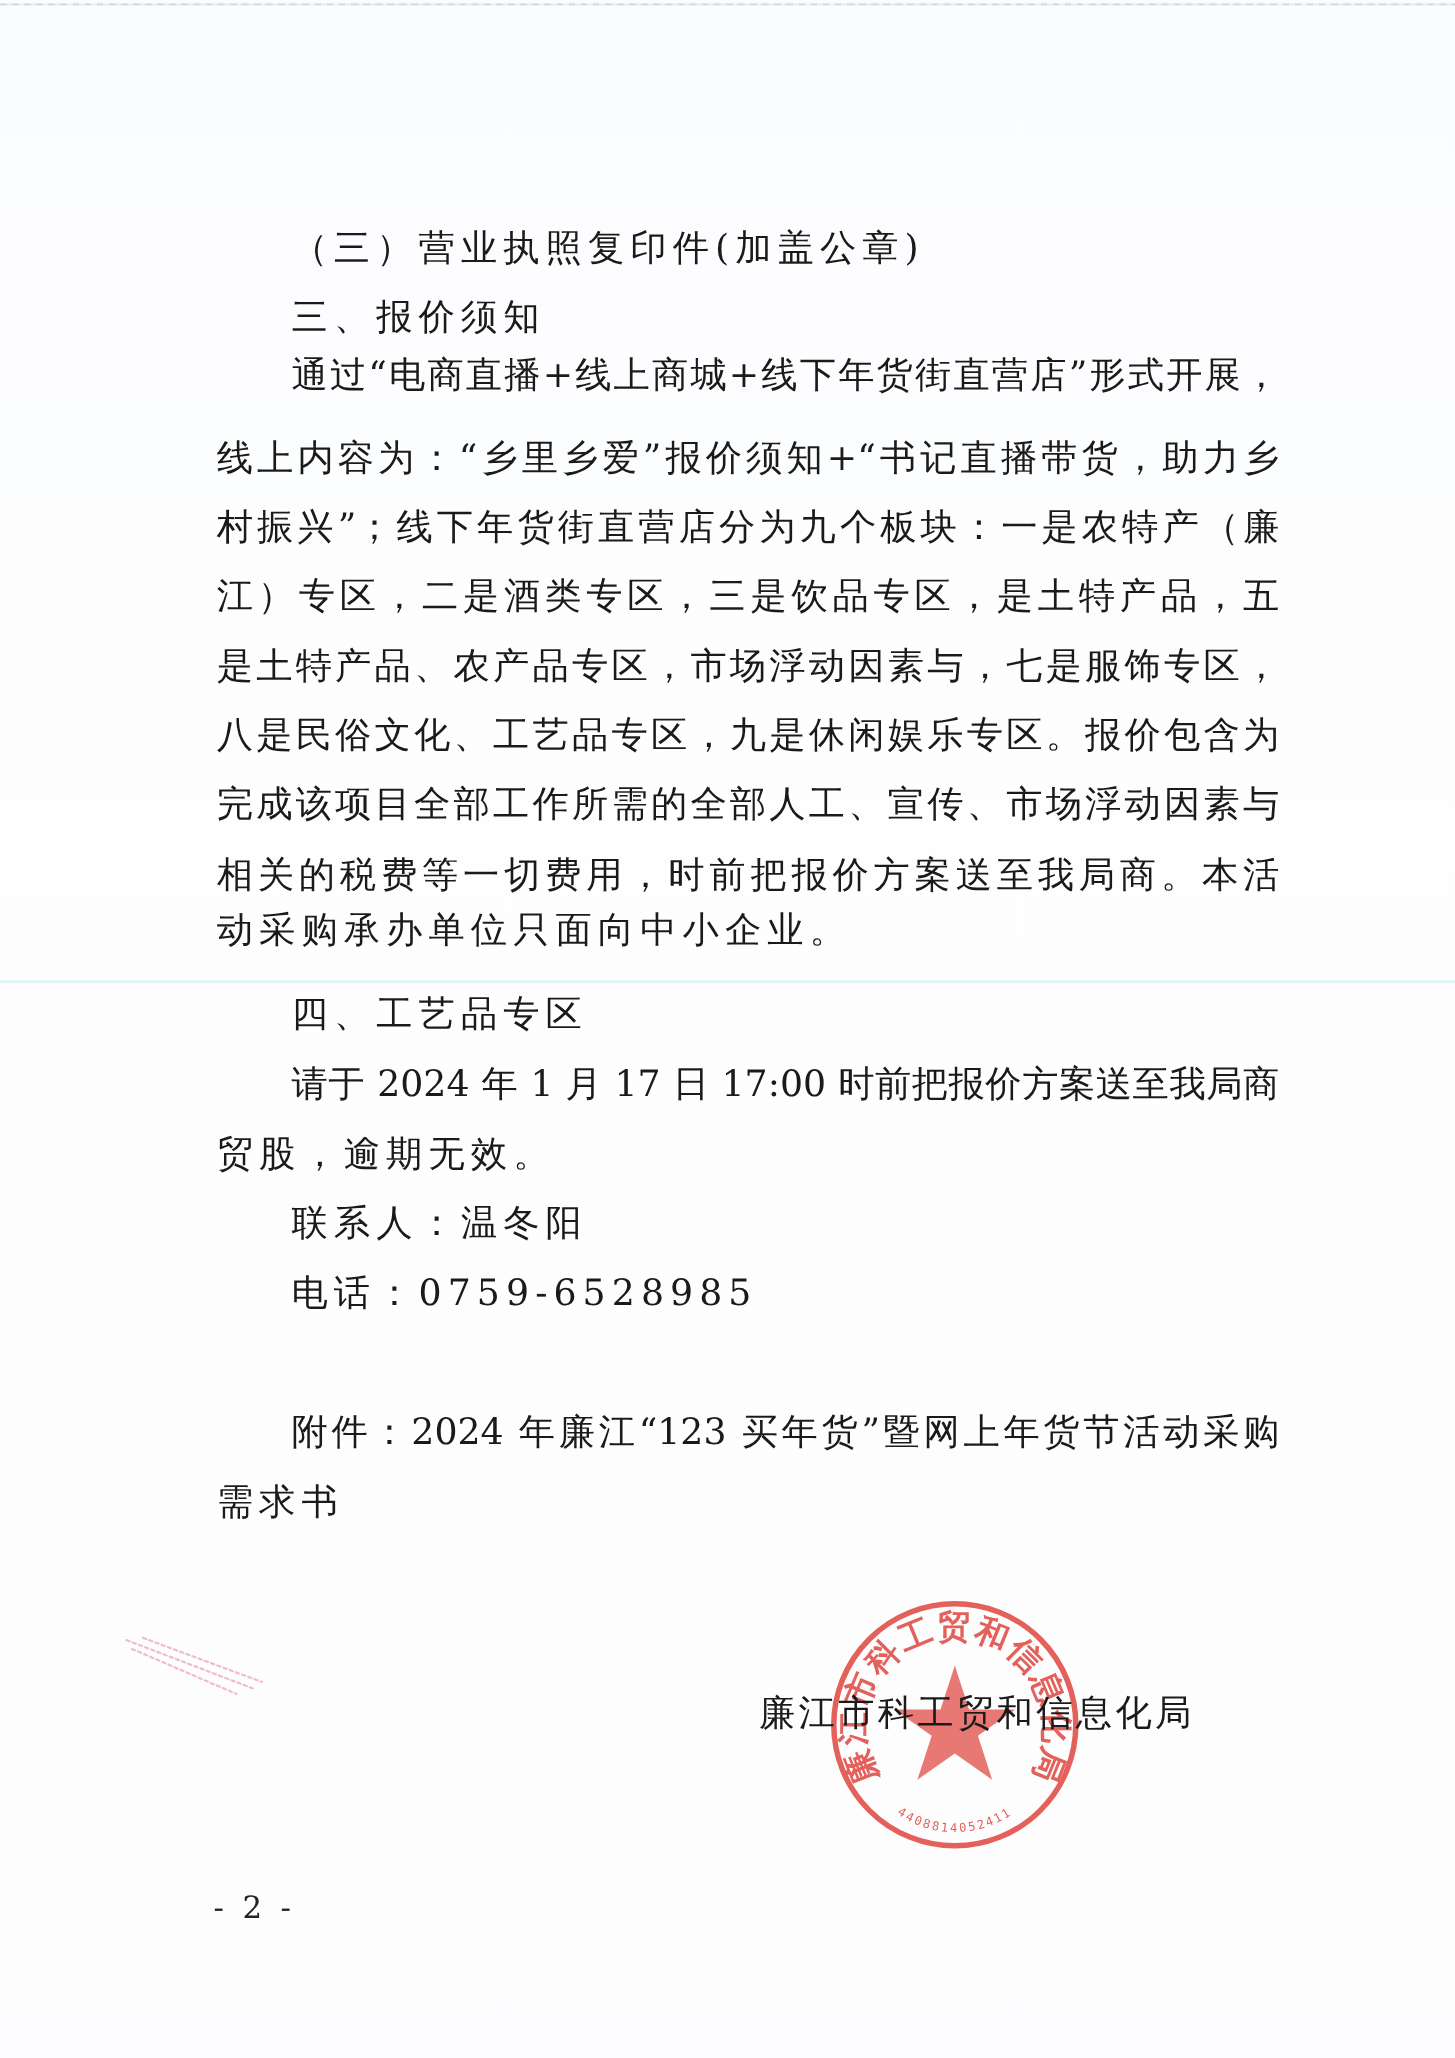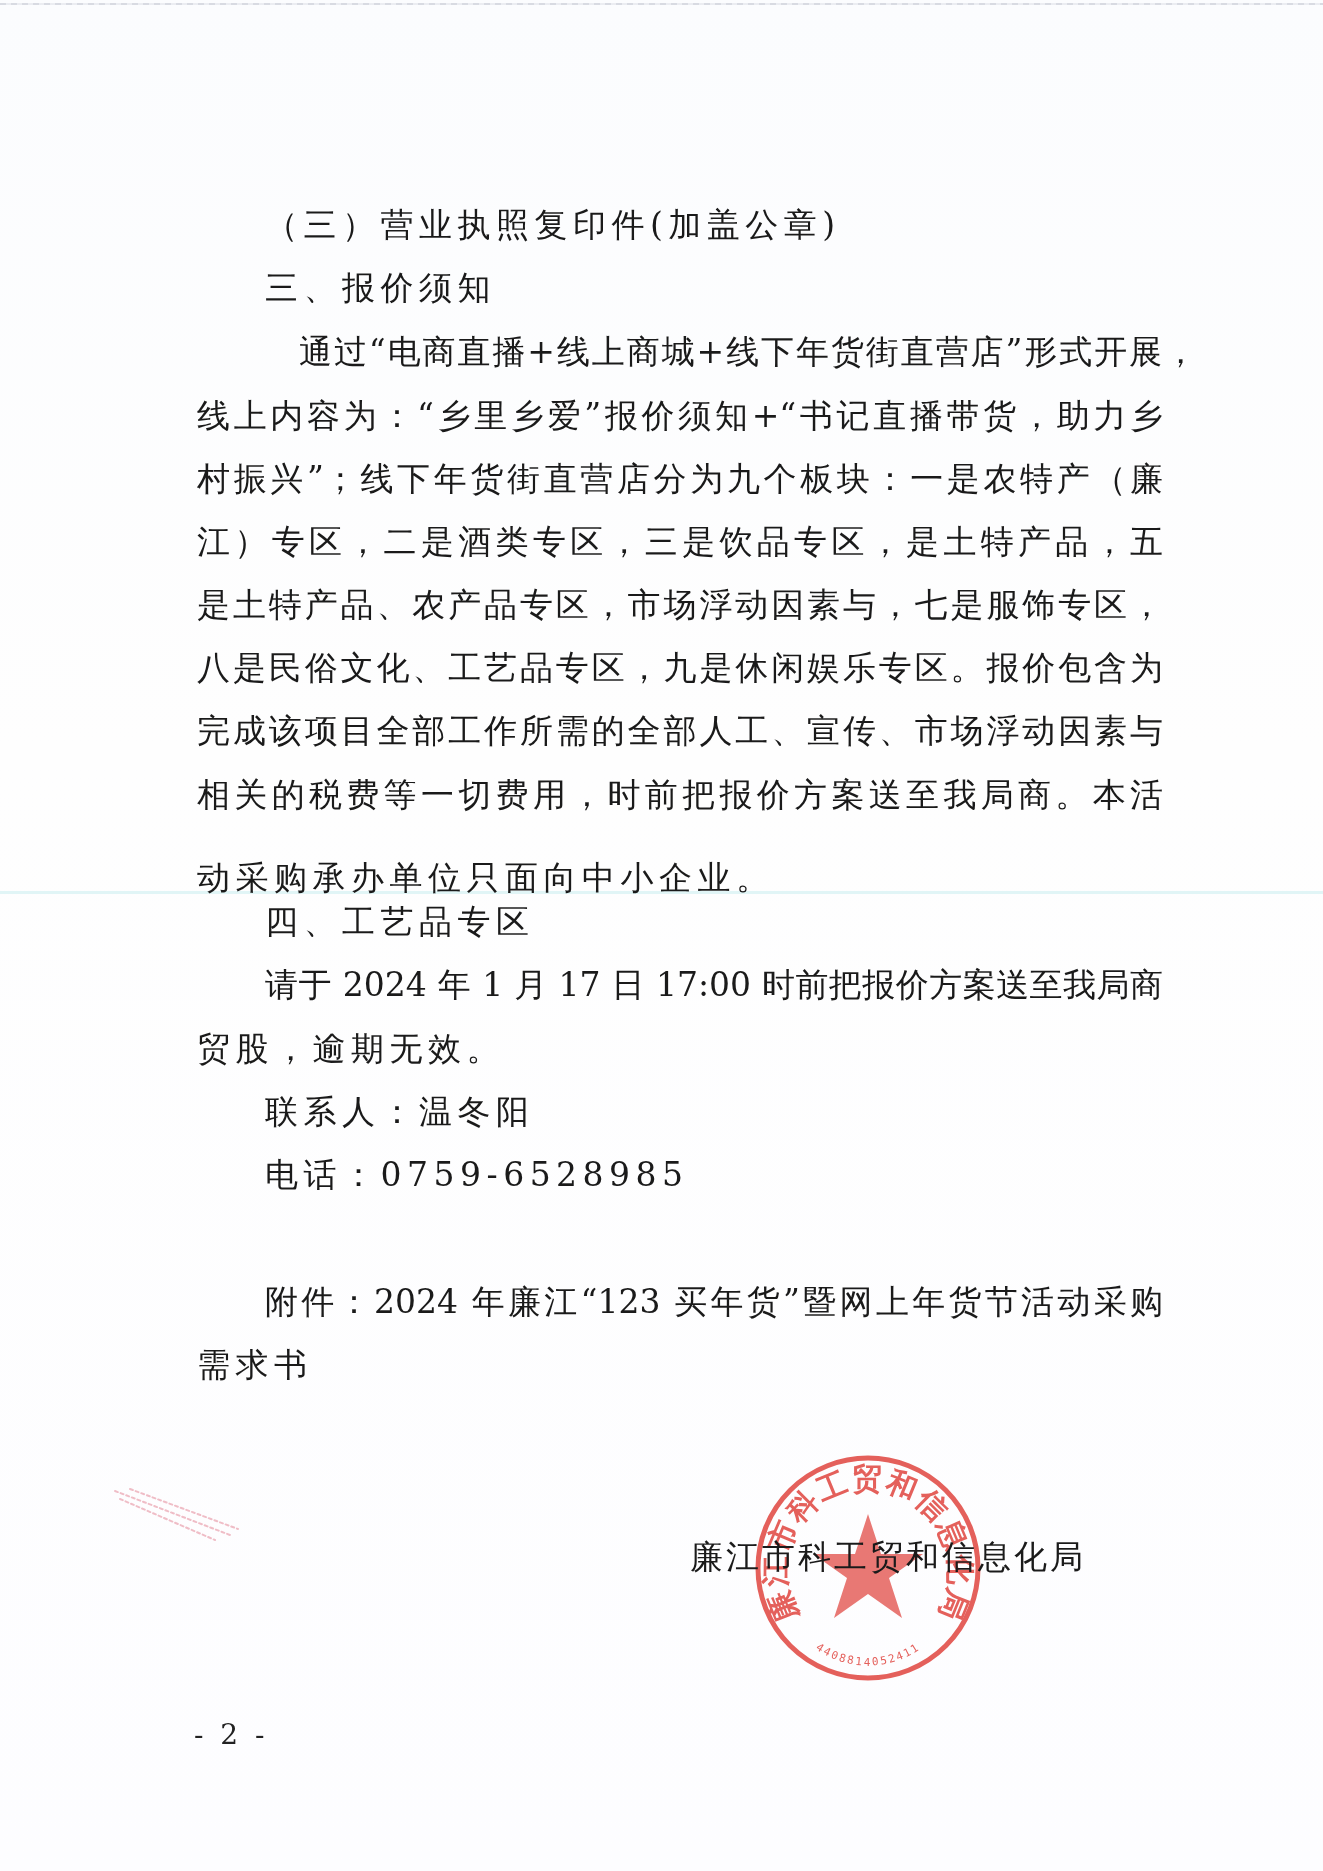--- a/index.html
+++ b/index.html
@@ -93,29 +93,29 @@
 </head>
 <body>
 
 <div class="page">
   <div class="scan-top-edge"></div>
   <div class="scan-line"></div>
 
   <div class="body-text">
     <div class="line indent" style="top:205px">（三）营业执照复印件(加盖公章)</div>
     <div class="line indent" style="top:268px">三、报价须知</div>
-    <div class="line indent" style="top:332px; width:898px; text-align:justify; text-align-last:justify; letter-spacing:0;margin-left:34px;">通过“电商直播+线上商城+线下年货街直营店”形式开展，</div>
+    <div class="line indent" style="top:321px; width:898px; text-align:justify; text-align-last:justify; letter-spacing:0;">通过“电商直播+线上商城+线下年货街直营店”形式开展，</div>
     <div class="line justify" style="top:396px">线上内容为：“乡里乡爱”报价须知+“书记直播带货，助力乡</div>
     <div class="line justify" style="top:459px">村振兴”；线下年货街直营店分为九个板块：一是农特产（廉</div>
     <div class="line justify" style="top:522px">江）专区，二是酒类专区，三是饮品专区，是土特产品，五</div>
     <div class="line justify" style="top:585px">是土特产品、农产品专区，市场浮动因素与，七是服饰专区，</div>
     <div class="line justify" style="top:648px">八是民俗文化、工艺品专区，九是休闲娱乐专区。报价包含为</div>
     <div class="line justify" style="top:711px">完成该项目全部工作所需的全部人工、宣传、市场浮动因素与</div>
     <div class="line justify" style="top:775px">相关的税费等一切费用，时前把报价方案送至我局商。本活</div>
-    <div class="line" style="top:858px">动采购承办单位只面向中小企业。</div>
+    <div class="line" style="top:825px">动采购承办单位只面向中小企业。</div>
     <div class="line indent" style="top:902px">四、工艺品专区</div>
     <div class="line indent" style="top:965px; width:898px; text-align:justify; text-align-last:justify; letter-spacing:0;">请于 2024 年 1 月 17 日 17:00 时前把报价方案送至我局商</div>
     <div class="line" style="top:1029px">贸股，逾期无效。</div>
     <div class="line indent" style="top:1092px">联系人：温冬阳</div>
     <div class="line indent" style="top:1155px">电话：0759-6528985</div>
     <div class="line indent" style="top:1282px; width:898px; text-align:justify; text-align-last:justify; letter-spacing:0;">附件：2024 年廉江“123 买年货”暨网上年货节活动采购</div>
     <div class="line" style="top:1345px">需求书</div>
   </div>
 
   <svg class="smudge" viewBox="0 0 140 60">

